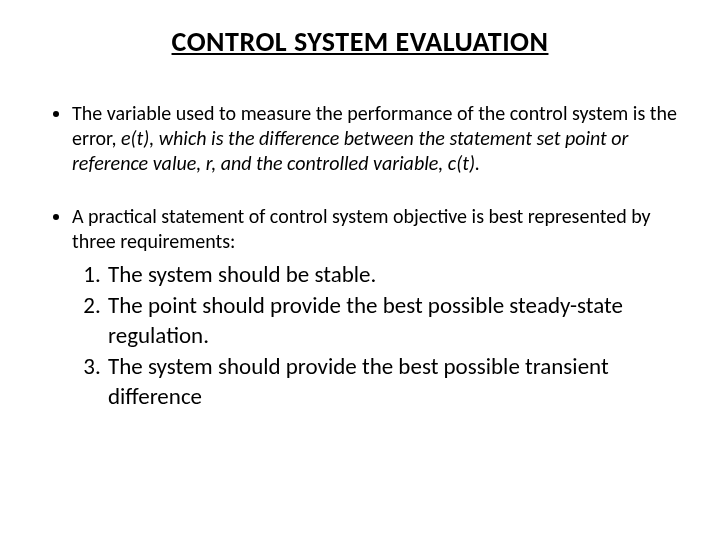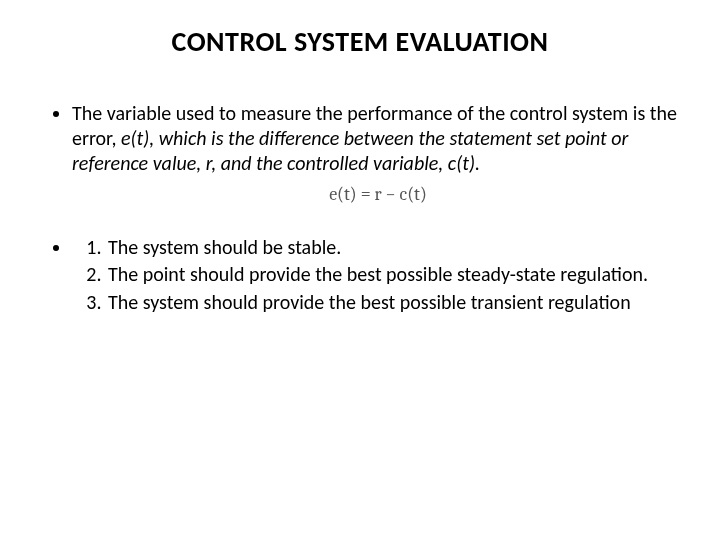--- a/index.html
+++ b/index.html
@@ -11,20 +11,21 @@
     color: #000;
     padding: 24px 36px 24px 36px;
     overflow: hidden;
   }
   h1 {
     text-align: center;
     font-size: 28px;
     font-weight: 700;
     margin-bottom: 42px;
     letter-spacing: 0.5px;
+    text-decoration: underline;
   }
   ul.outer {
     list-style: disc;
     padding-left: 36px;
     font-size: 20px;
     line-height: 1.25;
   }
   ul.outer > li {
     margin-bottom: 28px;
   }
@@ -33,39 +34,39 @@
     text-align: center;
     font-family: "Cambria Math", Cambria, Georgia, serif;
     font-size: 18px;
     color: #555;
     margin-top: 8px;
     margin-bottom: 4px;
   }
   ol.inner {
     list-style: decimal;
     padding-left: 34px;
-    font-size: 20px;
+    font-size: 23px;
     line-height: 1.28;
     margin-top: 6px;
   }
   ol.inner > li {
     margin-bottom: 2px;
     padding-left: 2px;
   }
 </style>
 </head>
 <body>
 
 <h1>CONTROL SYSTEM EVALUATION</h1>
 
 <ul class="outer">
   <li>
     <span>The variable used to measure the performance of the control system is the error, </span><span class="ital">e(t), which is the difference between the statement set point or reference value, r, and the controlled variable, c(t).</span>
-    <div class="eq">e(t) = r − c(t)</div>
   </li>
   <li>
+    <span>A practical statement of control system objective is best represented by three requirements:</span>
     <ol class="inner">
       <li>The system should be stable.</li>
       <li>The point should provide the best possible steady-state regulation.</li>
-      <li>The system should provide the best possible transient regulation</li>
+      <li>The system should provide the best possible transient difference</li>
     </ol>
   </li>
 </ul>
 
 </body></html>

